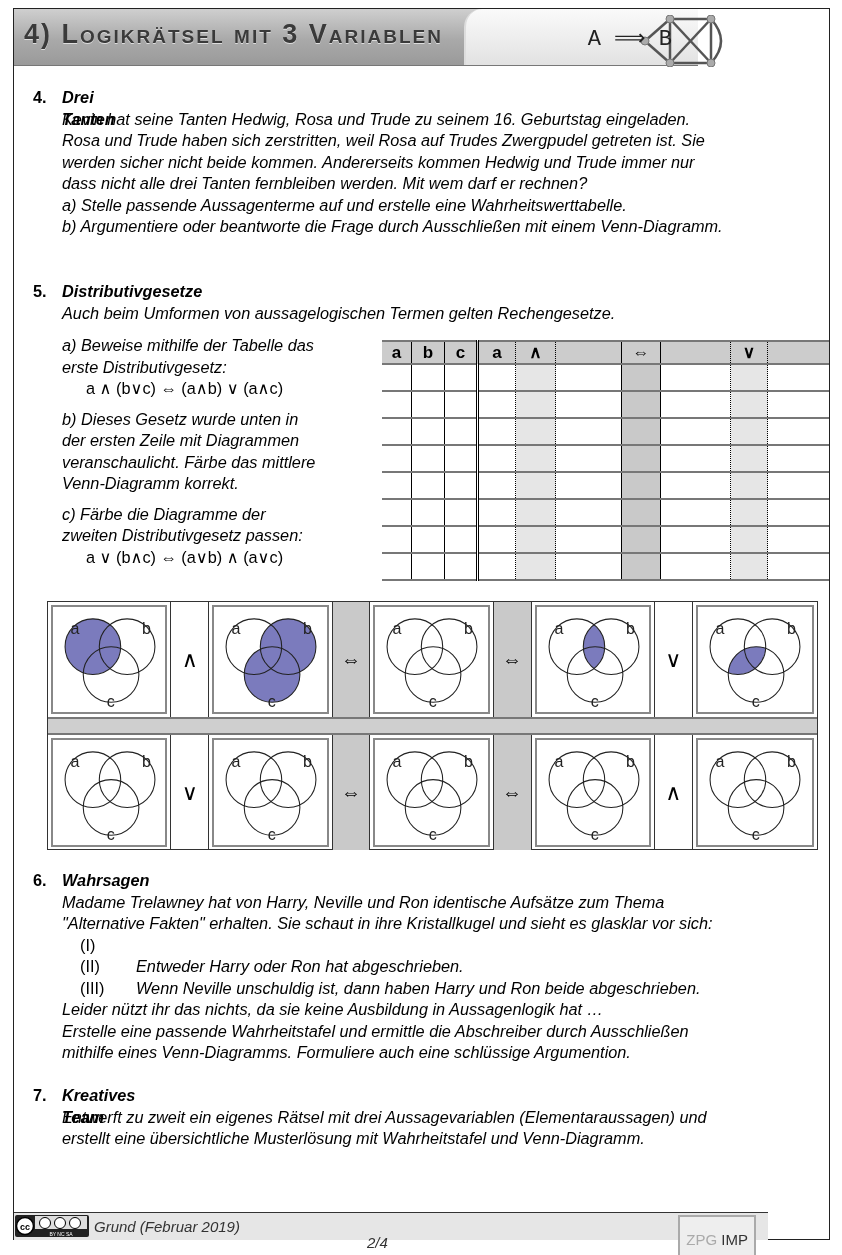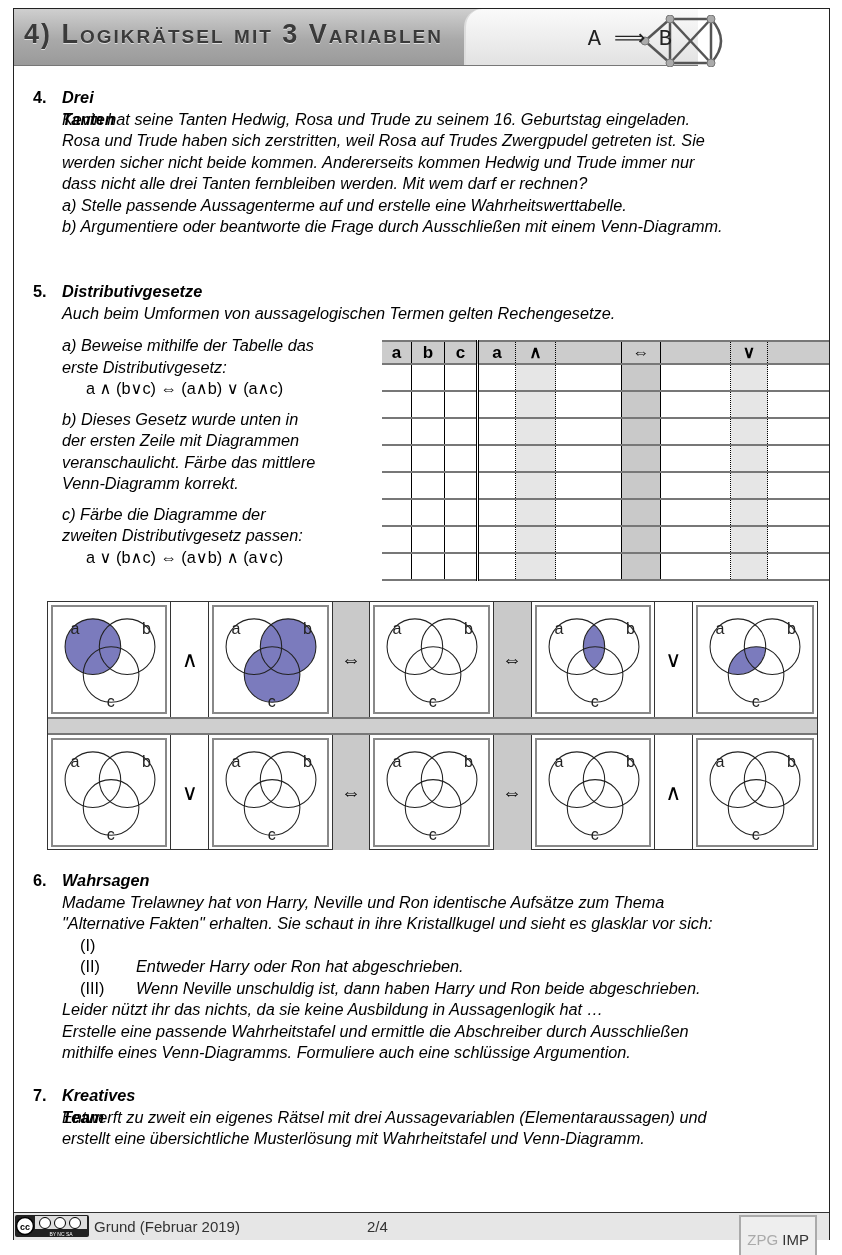--- a/index.html
+++ b/index.html
@@ -31,23 +31,23 @@
   .dark{background:#c9c9c9;}
   table.tt th.lite,table.tt th.dark{background:#ccc;}
   .venn{position:absolute;left:47px;top:601px;width:771px;height:249px;border:1px solid #333;box-sizing:border-box;}
   .vrow{position:absolute;left:0;width:769px;height:115px;display:flex;}
   .vcell{height:115px;box-sizing:border-box;border-right:1px solid #333;position:relative;}
   .vcell.op{width:38px;display:flex;align-items:center;justify-content:center;font-size:22px;}
   .vcell.opd{width:38px;display:flex;align-items:center;justify-content:center;font-size:20px;background:#c9c9c9;}
   .vcell.dg{width:124px;}
   .vcell.dg .inner{position:absolute;left:3px;top:3px;right:3px;bottom:3px;border:2px solid #888;box-shadow:inset 0 0 0 1px #fff;}
   .vsep{position:absolute;left:0;top:115px;width:769px;height:18px;background:#cfcfcf;border-top:2px solid #777;border-bottom:2px solid #777;box-sizing:border-box;}
-  .footer{position:absolute;left:14px;top:1212px;width:815px;height:27px;background:#e6e6e6;border-top:1px solid #333;font-size:15px;color:#333;}
-  .footer .author{position:absolute;left:80px;top:5px;}
-  .footer .page{position:absolute;left:353px;top:5px;}
+  .footer{position:absolute;left:14px;top:1212px;width:754px;height:27px;background:#e6e6e6;border-top:1px solid #333;font-size:15px;color:#333;}
+  .footer .author{position:absolute;left:80px;top:5px;font-style:italic;}
+  .footer .page{position:absolute;left:353px;top:21px;font-style:italic;}
   .footer .zpg{position:absolute;right:12px;top:2px;border:2px solid #aaa;padding:14px 6px;font-size:15px;background:#eee;}
   .footer .zpg .z{color:#aaa;}
   .footer .cc{position:absolute;left:1px;top:2px;}
 </style>
 </head>
 <body>
 
 <div class="frame"></div>
 
 <div class="header">

